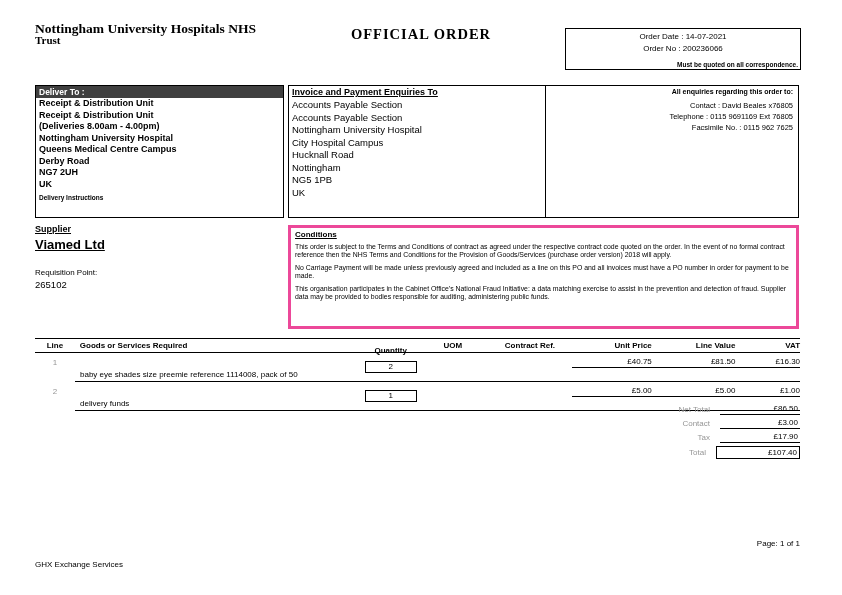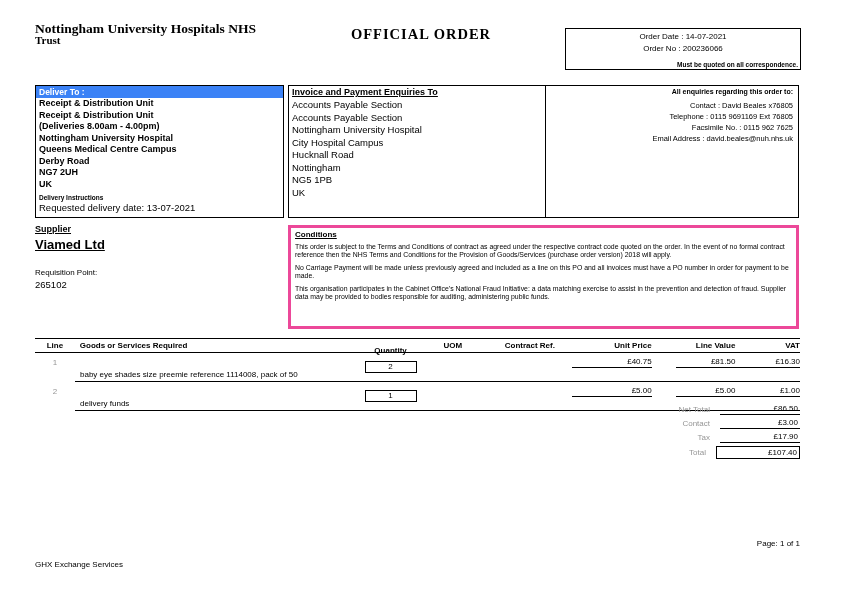--- a/index.html
+++ b/index.html
@@ -13,21 +13,21 @@
   .trust .l1 { font-size:13.5px; line-height:13px; }
   .trust .l2 { font-size:11px; line-height:11px; }
   .doc-title { position:absolute; left:0; right:0; top:26px; text-align:center;
     font-family:"Liberation Serif","DejaVu Serif",serif; font-weight:bold; font-size:14.5px; letter-spacing:1px; }
   .order-box { position:absolute; left:565px; top:28px; width:234px; height:40px; border:1px solid #000; font-size:8px; }
   .order-box .line { text-align:center; margin-top:3px; }
   .order-box .note { position:absolute; right:2px; bottom:1px; font-weight:bold; font-size:6.5px; }
 
   
   .deliver-box { position:absolute; left:35px; top:85px; width:249px; height:133px; border:1px solid #000; box-sizing:border-box; }
-  .black-bar { background:#3b82f6; color:#fff; font-weight:bold; font-size:8.5px; padding:1px 3px; }
+  .black-bar { background:#404040; color:#fff; font-weight:bold; font-size:8.5px; padding:1px 3px; }
   .deliver-lines div { font-weight:bold; font-size:9px; line-height:11.5px; padding-left:3px; }
   .instr-label { font-weight:bold; font-size:6.5px; padding-left:3px; margin-top:4px; }
   .requested { font-size:9.5px; padding-left:3px; margin-top:1px; }
 
   
   .mid-box { position:absolute; left:288px; top:85px; width:511px; height:133px; border:1px solid #000; box-sizing:border-box; display:flex; }
   .invoice-col { width:257px; border-right:1px solid #000; padding:1px 3px; box-sizing:border-box; }
   .invoice-col .hdr { font-weight:bold; font-size:9px; text-decoration:underline; margin-bottom:2px; }
   .invoice-col .line { font-size:9.5px; line-height:12.5px; }
   .contact-col { flex:1; text-align:right; padding:2px 5px; font-size:7.5px; }
@@ -48,21 +48,21 @@
 
   
   .items { position:absolute; left:35px; top:338px; width:765px; font-size:8px; }
   .thead { display:flex; border-top:1px solid #000; border-bottom:1px solid #000; font-weight:bold; height:13px; align-items:center; }
   .col-line  { width:40px;  text-align:center; }
   .col-goods { width:290px; padding-left:5px; box-sizing:border-box; text-align:left; }
   .col-qty   { width:55px;  text-align:center;margin-top:9px; }
   .col-uom   { width:70px;  text-align:center; }
   .col-ref   { width:85px;  text-align:center; }
   .col-unit  { width:80px;  text-align:right; }
-  .col-value { width:60px;  text-align:right;padding-left:24px; }
+  .col-value { width:84px;  text-align:right; }
   .col-vat   { width:65px;  text-align:right; }
   .row-values { display:flex; align-items:center; height:14px; margin-top:2px; }
   .line-num { color:#969696; }
   .qty-box { display:inline-block; border:1px solid #000; width:50px; height:10px; line-height:10px; text-align:center; }
   .val-u { display:block; border-bottom:1px solid #000; text-align:right; padding-bottom:1px; }
   .row-desc .desc { margin-left:40px; width:725px; box-sizing:border-box; padding:1px 0 2px 5px; border-bottom:1px solid #000; }
 
   
   .totals { position:absolute; right:42px; top:404px; font-size:8px; }
   .t-row { display:flex; justify-content:flex-end; align-items:center; margin-bottom:3px; }
@@ -98,41 +98,39 @@
       <div>Receipt &amp; Distribution Unit</div>
       <div>Receipt &amp; Distribution Unit</div>
       <div>(Deliveries 8.00am - 4.00pm)</div>
       <div>Nottingham University Hospital</div>
       <div>Queens Medical Centre Campus</div>
       <div>Derby Road</div>
       <div>NG7 2UH</div>
       <div>UK</div>
     </div>
     <div class="instr-label">Delivery Instructions</div>
-    <div class="requested">Requested delivery date: 13-07-2021</div>
   </div>
 
   <div class="mid-box">
     <div class="invoice-col">
       <div class="hdr">Invoice and Payment Enquiries To</div>
       <div class="line">Accounts Payable Section</div>
       <div class="line">Accounts Payable Section</div>
       <div class="line">Nottingham University Hospital</div>
       <div class="line">City Hospital Campus</div>
       <div class="line">Hucknall Road</div>
       <div class="line">Nottingham</div>
       <div class="line">NG5 1PB</div>
       <div class="line">UK</div>
     </div>
     <div class="contact-col">
       <div class="hdr">All enquiries regarding this order to:</div>
       <div class="line">Contact : David Beales x76805</div>
       <div class="line">Telephone : 0115 9691169 Ext 76805</div>
       <div class="line">Facsimile No. : 0115 962 7625</div>
-      <div class="line">Email Address : david.beales@nuh.nhs.uk</div>
     </div>
   </div>
 
   <div class="supplier">
     <div class="label">Supplier</div>
     <div class="name">Viamed Ltd</div>
     <div class="req-label">Requisition Point:</div>
     <div class="req-value">265102</div>
   </div>
 

